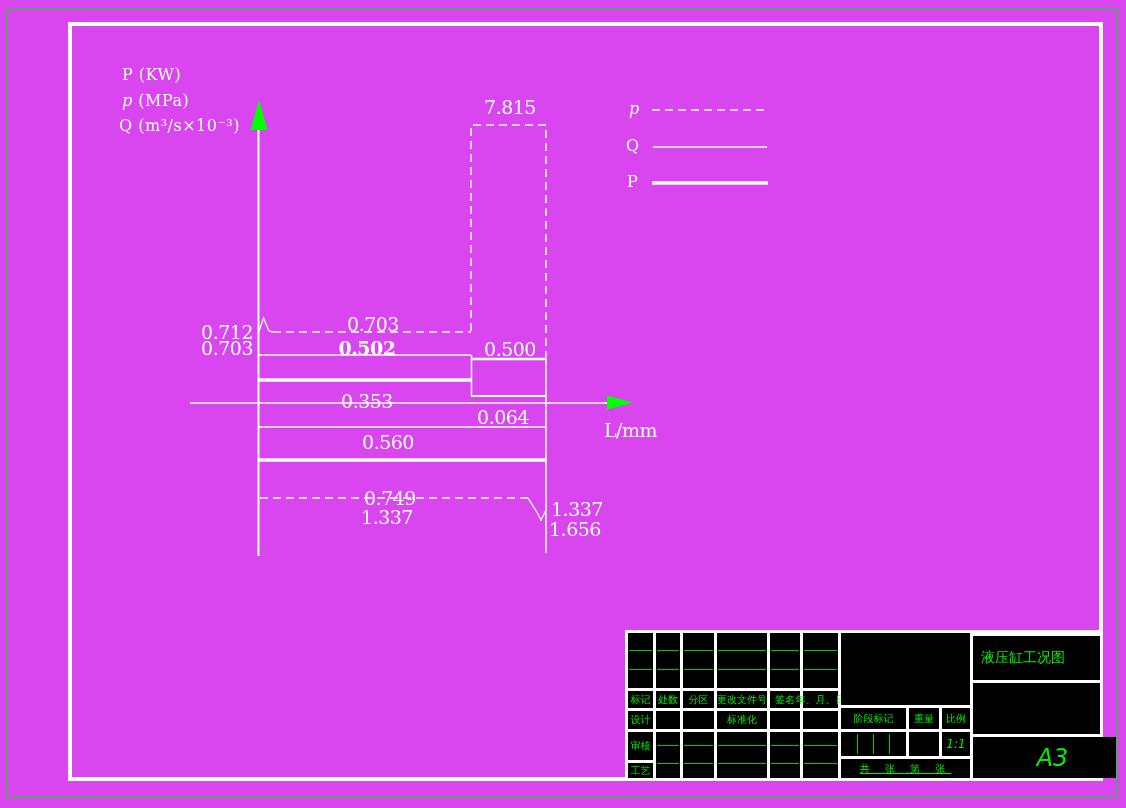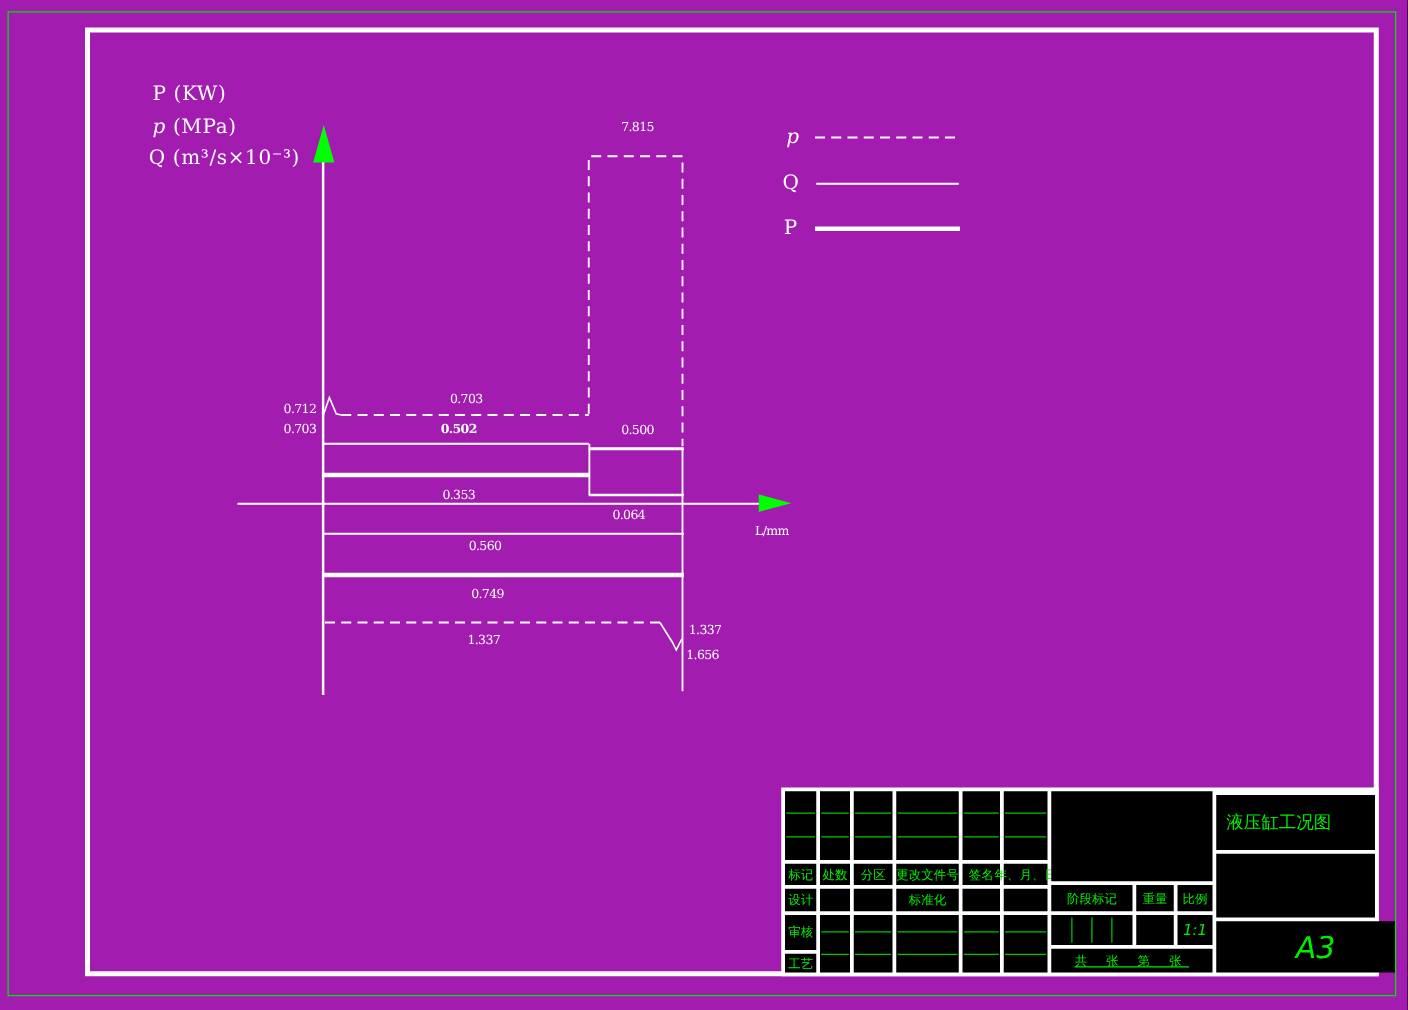--- a/index.html
+++ b/index.html
@@ -1,23 +1,23 @@
 <!DOCTYPE html>
 <html><head>
 <meta charset="utf-8">
 <style>
   html,body{margin:0;padding:0;background:#000;}
-  #stage{position:relative;width:1126px;height:808px;background:#a21caf;overflow:hidden;
+  #stage{position:relative;width:1126px;height:808px;background:#d946ef;overflow:hidden;
          font-family:"DejaVu Serif",serif;}
   .green-border{position:absolute;left:6px;top:9px;width:1109px;height:786px;
          border:1px solid #00e400;}
   .frame{position:absolute;left:68px;top:22px;width:1035px;height:759px;
          border:4px solid #fff;box-sizing:border-box;}
   svg.overlay{position:absolute;left:0;top:0;pointer-events:none;}
-  .num{position:absolute;color:#fff;font-size:10px;line-height:1.1;width:60px;
+  .num{position:absolute;color:#fff;font-size:19px;line-height:1.1;width:60px;
        text-align:center;letter-spacing:-0.5px;white-space:nowrap;}
   .num.right{text-align:right;width:55px;margin-top:18px;}
   .num.leftal{text-align:left;}
   .ylab{position:absolute;color:#fff;font-size:16px;line-height:1;white-space:nowrap;
         letter-spacing:0.5px;}
   .ital{font-style:italic;}
   .legend-lab{position:absolute;color:#fff;font-size:16px;line-height:1;}
   
   .tb{position:absolute;left:625px;top:630px;width:478px;height:151px;background:#fff;}
   .c{position:absolute;background:#000;color:#00ef00;
@@ -89,21 +89,21 @@
 
   <div class="num" style="left:480px;top:97px;">7.815</div>
   <div class="num right" style="left:198px;top:304px;">0.712</div>
   <div class="num right" style="left:198px;top:320px;">0.703</div>
   <div class="num" style="left:343px;top:314px;">0.703</div>
   <div class="num" style="left:337px;top:338px;font-weight:bold;">0.502</div>
   <div class="num" style="left:480px;top:339px;">0.500</div>
   <div class="num" style="left:337px;top:367px;margin-top:24px;">0.353</div>
   <div class="num" style="left:473px;top:407px;">0.064</div>
   <div class="num" style="left:358px;top:432px;">0.560</div>
-  <div class="num" style="left:360px;top:470px;text-align:center;">0.749</div>
+  <div class="num" style="left:360px;top:488px;text-align:center;">0.749</div>
   <div class="num" style="left:357px;top:507px;">1.337</div>
   <div class="num leftal" style="left:551px;top:499px;">1.337</div>
   <div class="num leftal" style="left:549px;top:519px;">1.656</div>
 
   <div class="tb">
 
     <div class="c" style="left:3px;top:3px;width:25px;height:55px;">
         <i class="gh" style="top:17px"></i>
         <i class="gh" style="top:36px"></i>
       </div>

